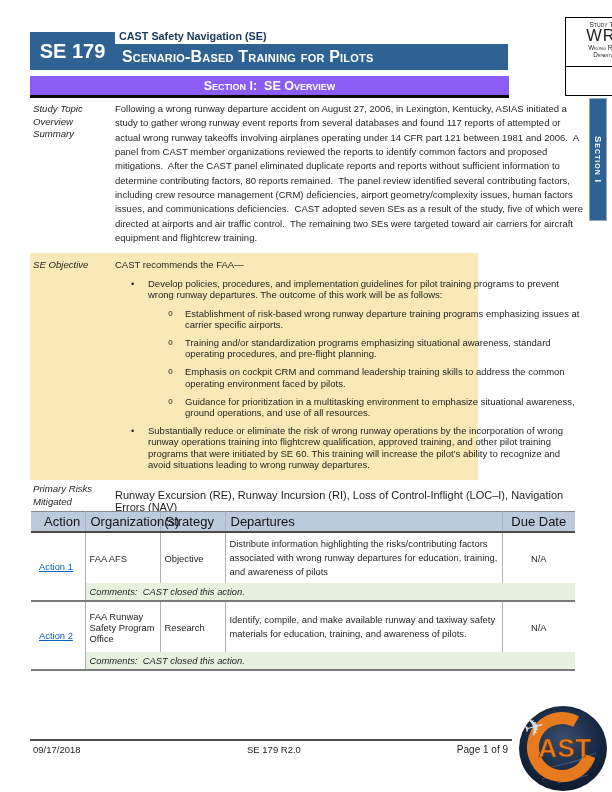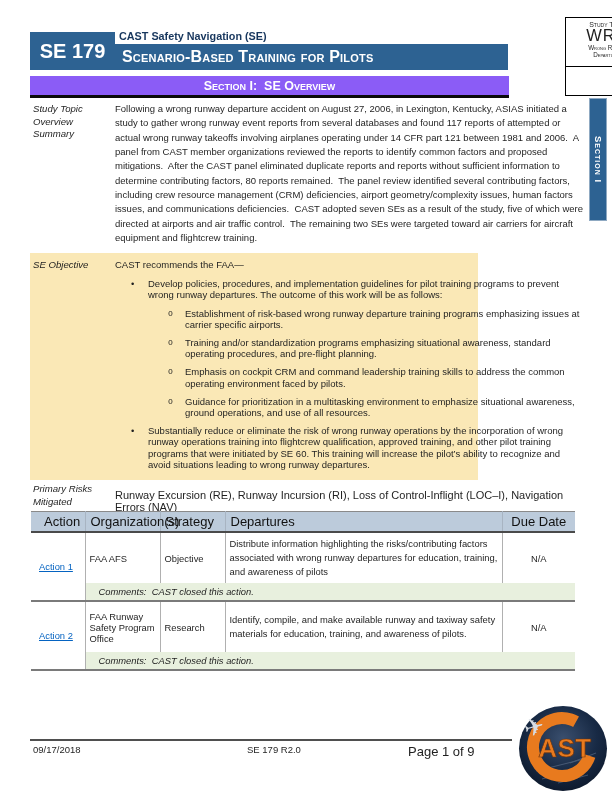--- a/index.html
+++ b/index.html
@@ -52,28 +52,28 @@
   .actions th{background:#bccbdb;height:19px;font-weight:normal;text-align:left;padding:0 0 0 5px;
     border-bottom:2px solid #4a4a4a;border-left:1px solid #a8b4c2;font-size:13px;color:#111;}
   .actions th:first-child{border-left:none;padding-left:13px;}
   .actions th.due-h{text-align:center;padding-left:0;}
   .actions td{vertical-align:middle;border-left:1px solid #b0b0b0;padding:2px 4px;}
   .action-cell{border-left:none !important;padding-left:8px !important;border-bottom:2px solid #7a7a7a;}
   .content-row td{height:46px;}
   .org-cell,.strat-cell{line-height:11px;}
   .desc-cell{line-height:13.8px;}
   .due-cell{text-align:center;}
-  .comments-row td{height:15px;background:#e8f0de;font-style:italic;white-space:pre-wrap;padding:1px 4px 1px 13px;}
+  .comments-row td{height:15px;background:#e8f0de;font-style:italic;white-space:pre-wrap;padding:1px 4px 1px 4px;}
   .group-end td{border-bottom:2px solid #7a7a7a;}
   .action-link{color:#0563c1;text-decoration:underline;cursor:pointer;}
   
   .footer-rule{position:absolute;left:30px;top:739px;width:482px;height:1.8px;background:#4f4f4f;}
   .footer-date{position:absolute;left:33px;top:744px;font-size:9.5px;}
   .footer-ref{position:absolute;left:247px;top:744px;width:160px;text-align:left;font-size:9.5px;}
-  .footer-page{position:absolute;left:408px;top:744px;width:100px;font-size:13px;}
+  .footer-page{position:absolute;left:408px;top:744px;width:100px;text-align:right;font-size:10px;}
   .cast-logo{position:absolute;left:518px;top:705px;width:90px;height:87px;}
 </style>
 </head>
 <body>
 
 <div class="page">
 
   <div class="se-box">
     <span>SE 179</span>
   </div>

